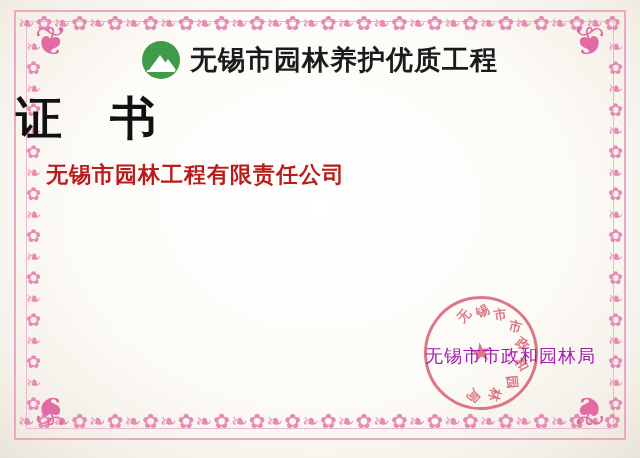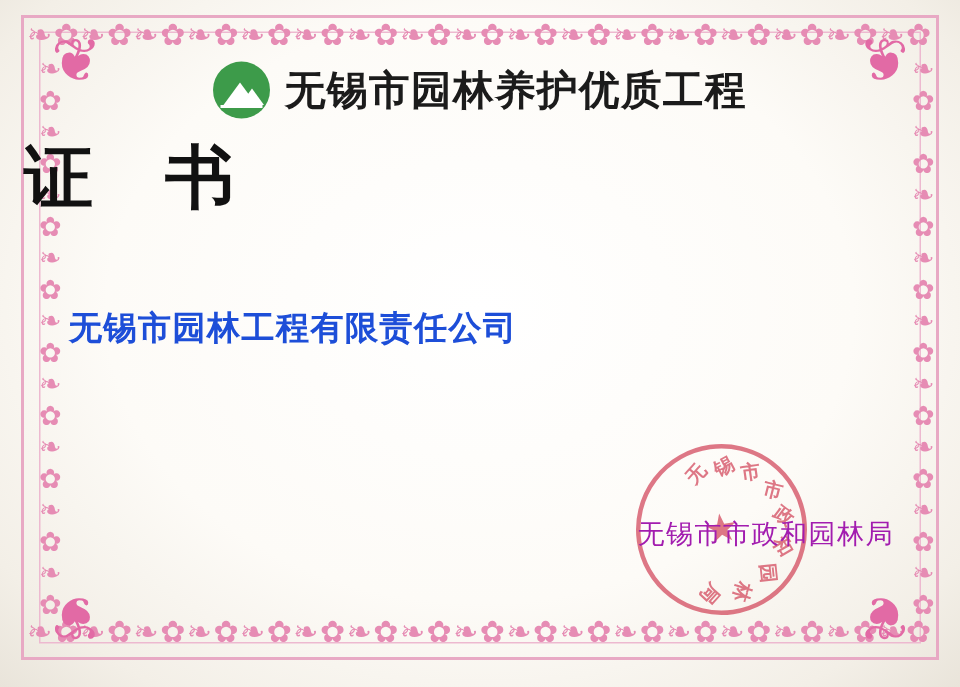--- a/index.html
+++ b/index.html
@@ -181,23 +181,22 @@
 
   
   .recipient {
     position: absolute;
     left: 46px;
     top: 160px;
     width: 560px;
     font-family: "DejaVu Sans", sans-serif;
     font-size: 22px;
     font-weight: bold;
-    color: #1d4ed8;
-    letter-spacing: 1px;
-    margin-top: 44px;
+    color: #b91c1c;
+    letter-spacing: 1px;
   }
 
   
   .body-text {
     position: absolute;
     left: 44px;
     top: 205px;
     width: 556px;
     font-family: "DejaVu Sans", sans-serif;
     font-size: 19px;

